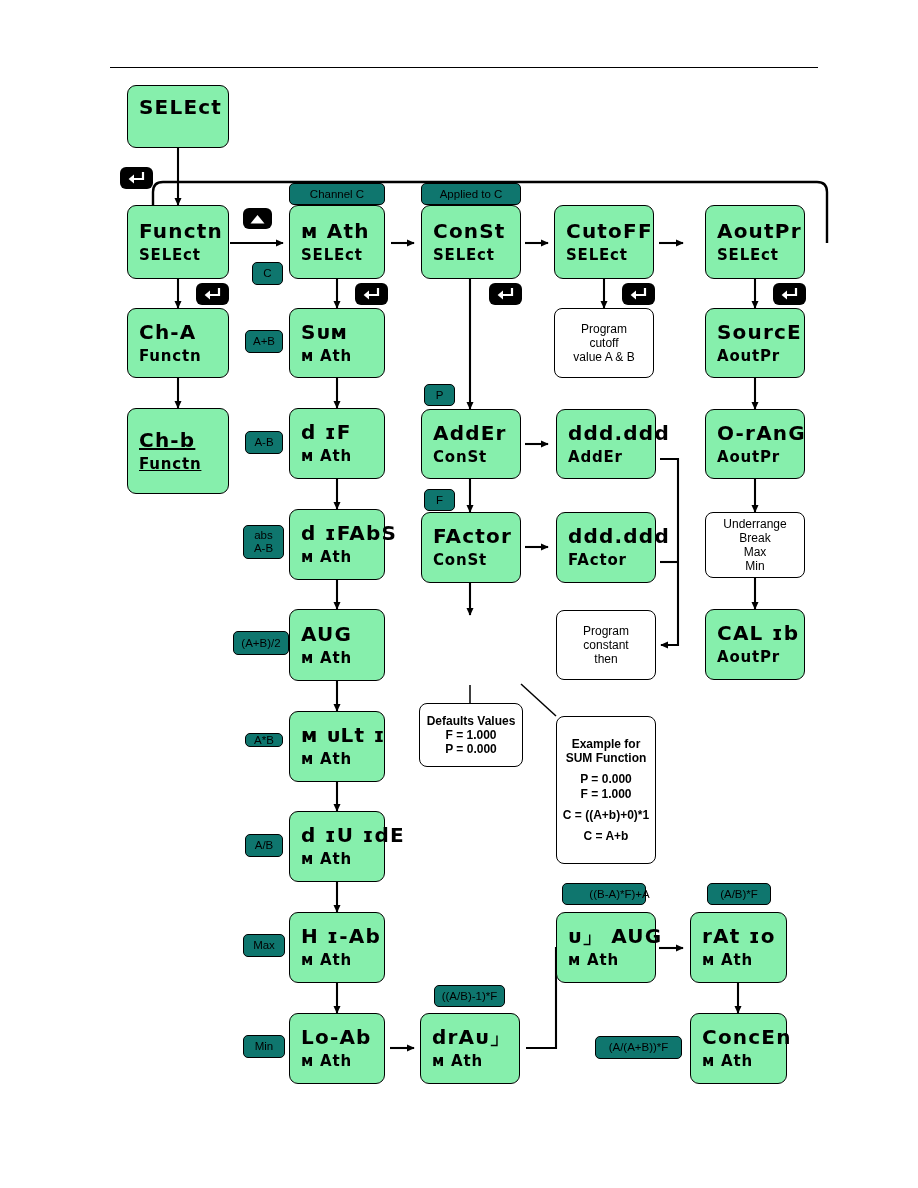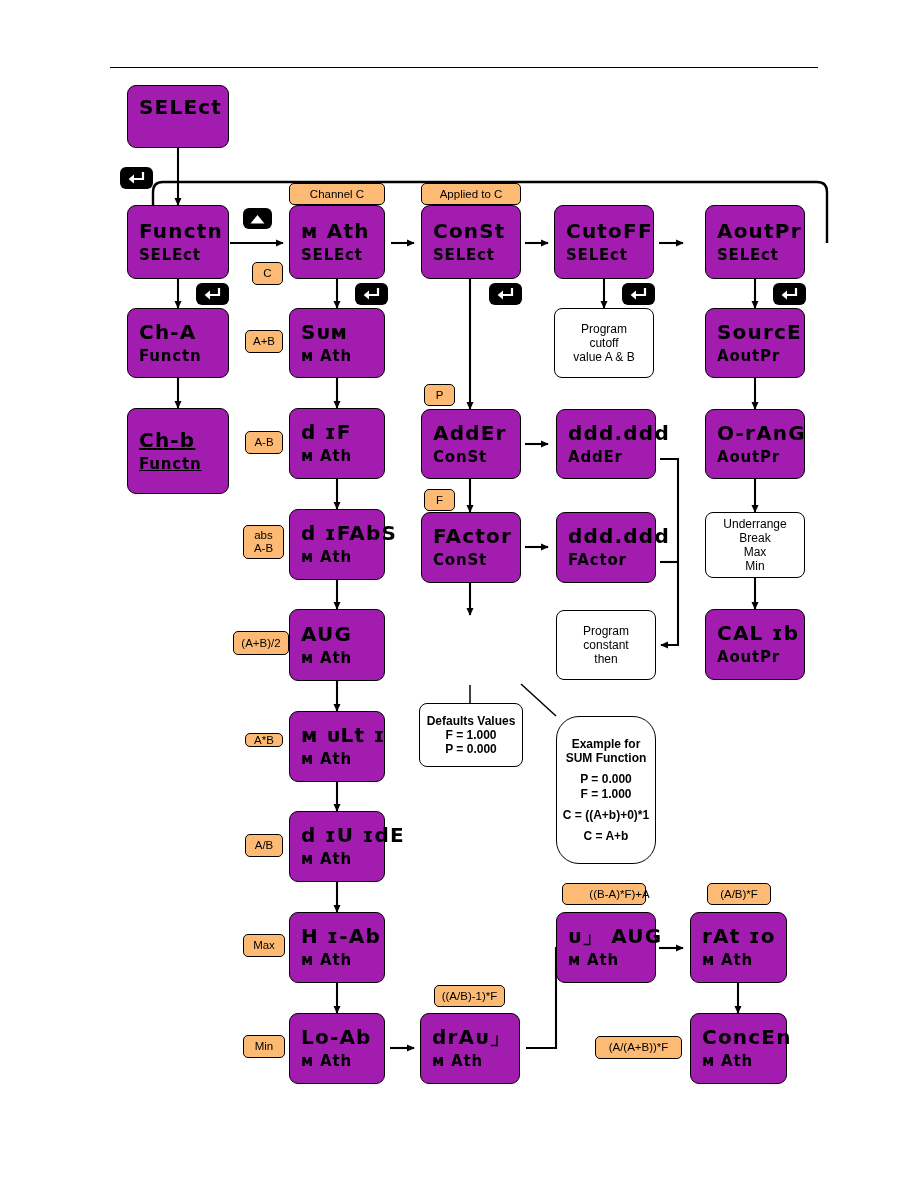--- a/index.html
+++ b/index.html
@@ -9,21 +9,21 @@
   #stage{position:absolute;left:0;top:0;width:918px;height:1188px;overflow:hidden;}
 
   
   .rule{position:absolute;left:110px;top:67px;width:708px;height:0;
         border-top:1.6px solid #000;}
 
   
   #wires{position:absolute;left:0;top:0;width:918px;height:1188px;}
 
   
-  .lcd{position:absolute;box-sizing:border-box;background:#a21caf;
+  .lcd{position:absolute;box-sizing:border-box;background:#86efac;
        border:1.4px solid #000;border-radius:9px;
        display:flex;flex-direction:column;justify-content:center;
        padding-left:11px;}
   .lcd .l1{font-family:"DejaVu Sans", sans-serif;font-weight:700;
            font-size:20px;letter-spacing:1.2px;color:#000;
            line-height:1.05;white-space:pre;}
   .lcd .l2{font-family:"DejaVu Sans", sans-serif;font-weight:700;
            font-size:15px;letter-spacing:0.8px;color:#000;
            line-height:1.1;margin-top:5px;white-space:pre;}
   .lcd.one-line{justify-content:flex-start;padding-top:11px;}
@@ -32,21 +32,21 @@
   .note{position:absolute;box-sizing:border-box;background:#fff;
         border:1.3px solid #000;border-radius:8px;
         display:flex;flex-direction:column;align-items:center;
         justify-content:center;text-align:right;
         font-size:12px;line-height:1.18;color:#000;}
   .note.bold{font-weight:700;}
   .note .ln{white-space:pre;}
   .note .gap{height:7px;}
 
   
-  .tag{position:absolute;box-sizing:border-box;background:#fdba74;
+  .tag{position:absolute;box-sizing:border-box;background:#0f766e;
        border:1.1px solid #000;border-radius:5px;
        display:flex;flex-direction:column;align-items:center;
        justify-content:center;text-align:center;
        font-size:11.5px;line-height:1.1;color:#000;white-space:nowrap;}
   .tag .ln{white-space:pre;}
 
   
   .key{position:absolute;box-sizing:border-box;background:#000;
        border-radius:6px;display:flex;align-items:center;
        justify-content:center;}
@@ -369,21 +369,21 @@
     <span class="ln">Min</span>
   </div>
 
 
   <div class="note bold" style="left:419px;top:703px;width:104px;height:64px;">
     <span class="ln">Defaults Values</span>
     <span class="ln">F = 1.000</span>
     <span class="ln">P = 0.000</span>
   </div>
 
-  <div class="note bold" style="left:556px;top:716px;width:100px;height:148px;border-radius:23px;">
+  <div class="note bold" style="left:556px;top:716px;width:100px;height:148px;">
     <span class="ln">Example for</span>
     <span class="ln">SUM Function</span>
     <span class="gap"></span>
     <span class="ln">P = 0.000</span>
     <span class="ln">F = 1.000</span>
     <span class="gap"></span>
     <span class="ln">C = ((A+b)+0)*1</span>
     <span class="gap"></span>
     <span class="ln">C = A+b</span>
   </div>

